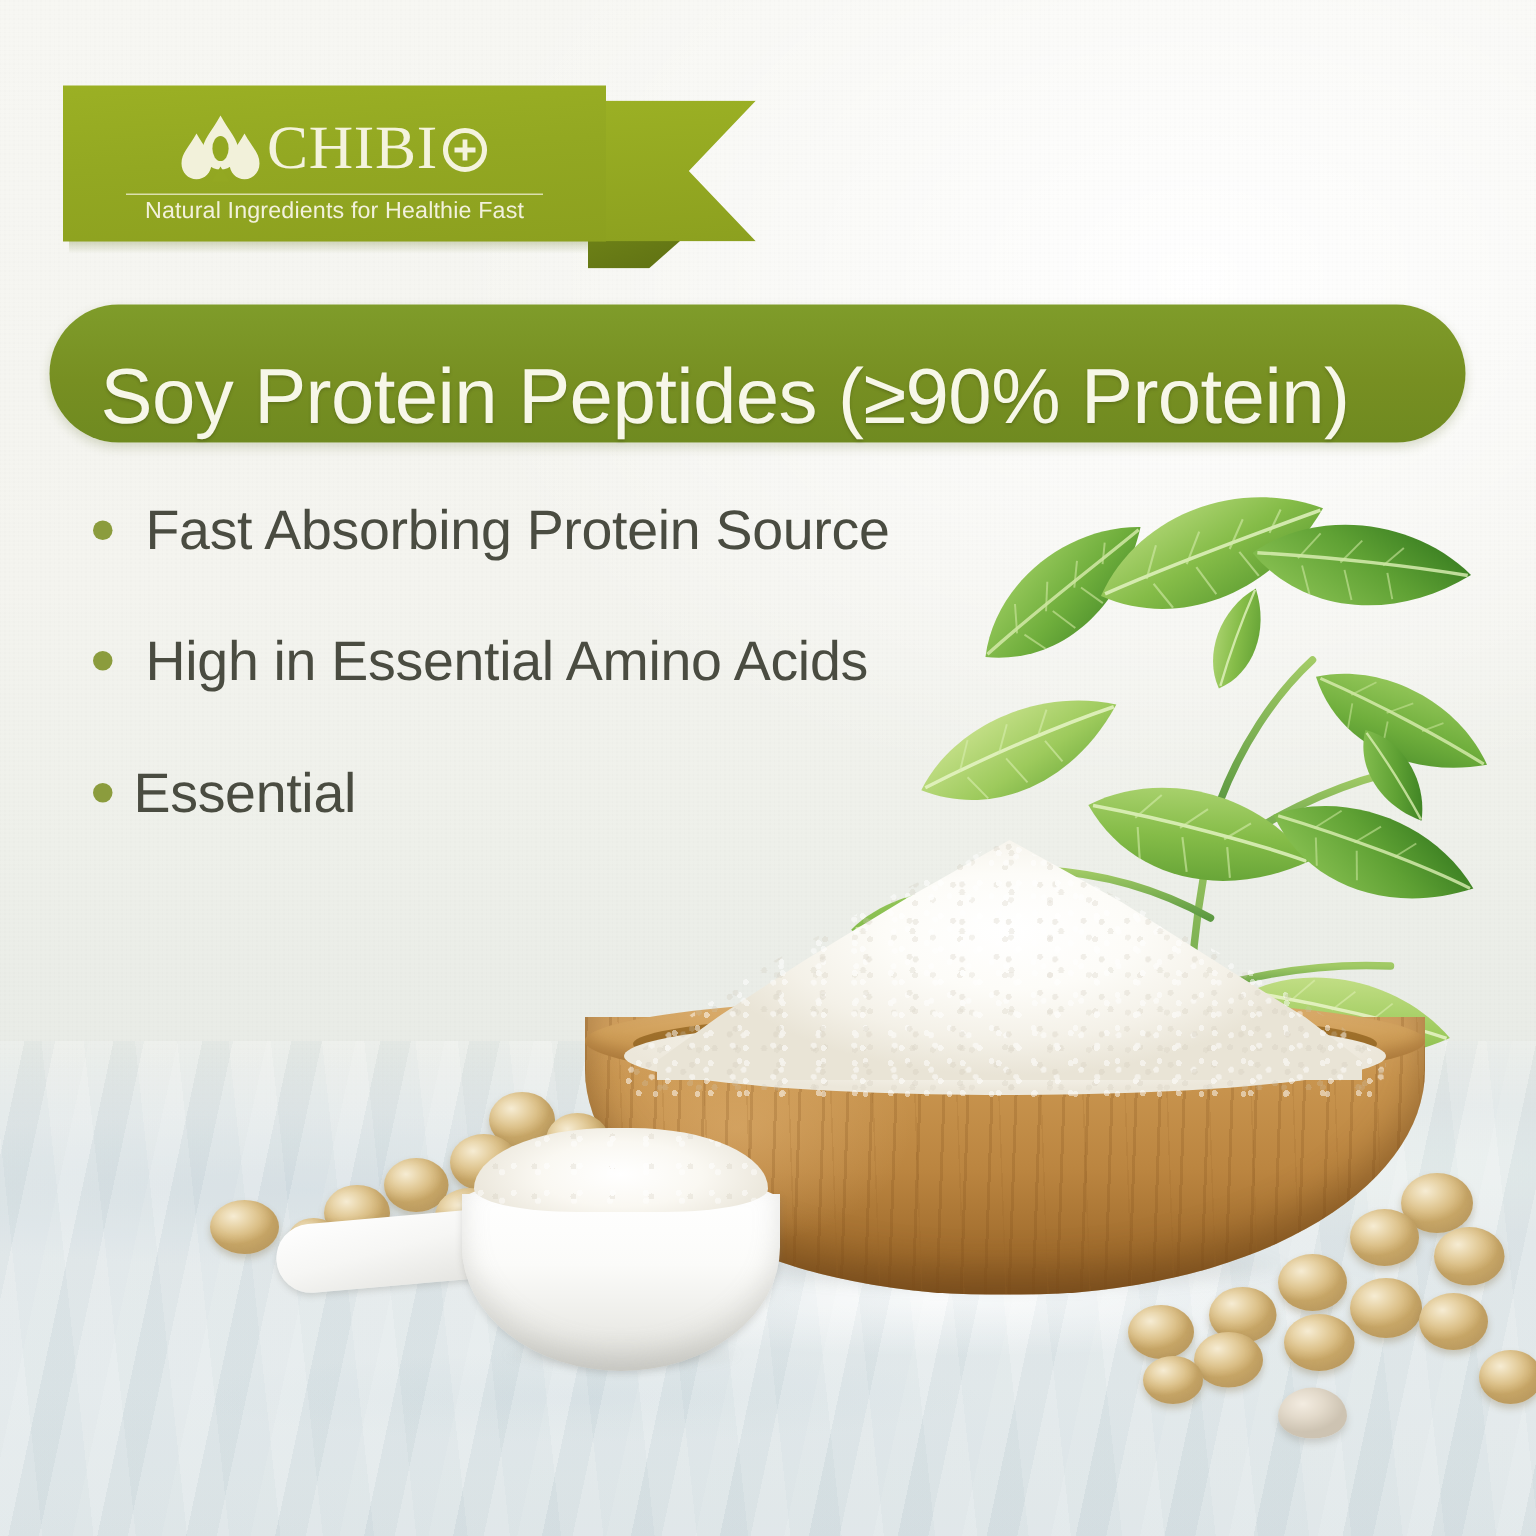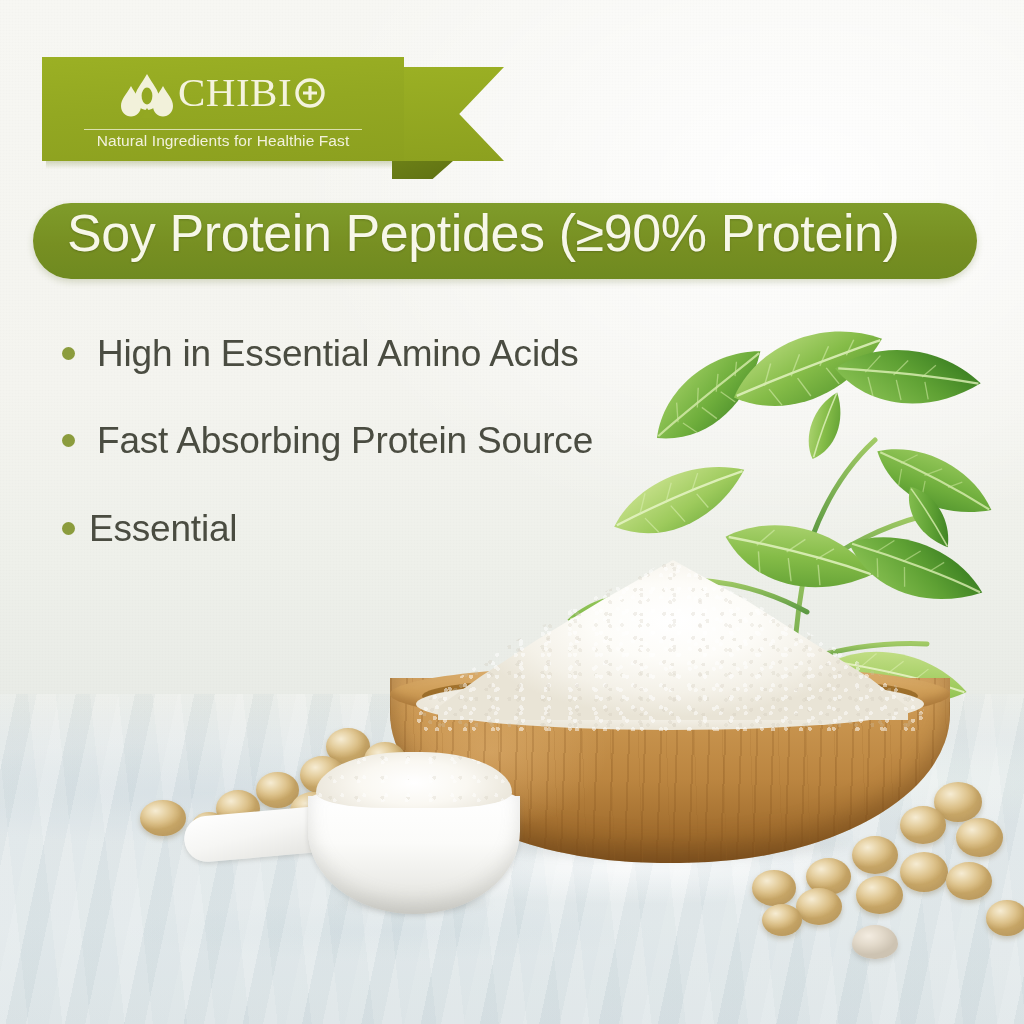--- a/index.html
+++ b/index.html
@@ -77,44 +77,44 @@
   .ribbon-shadow {
     position:absolute; left:4px; top:102px; width:362px; height:10px;
     background:linear-gradient(180deg, rgba(92,110,20,.30), rgba(92,110,20,0));
     z-index:0;
   }
 
   .logo-inner {
     position:absolute; left:0; top:0; width:362px; height:104px; z-index:5;
     display:flex; flex-direction:column; align-items:center; justify-content:center;
   }
-  .logo-top { display:flex; align-items:flex-start; gap:3px; height:54px; margin-top:3px; }
+  .logo-top { display:flex; align-items:center; gap:3px; height:54px; margin-top:3px; }
   .logo-mark { width:56px; height:48px; flex:none; }
   .logo-word {
     font-family:"Liberation Serif", serif;
     font-size:41px; font-weight:400; letter-spacing:.5px;
     color:#f4f3dd; line-height:1;
     display:flex; align-items:center;
   }
   .logo-word .oplus { position:relative; display:inline-block; width:34px; height:34px; margin-left:1px; }
   .logo-word .oplus svg { display:block; }
 
   .logo-rule { width:278px; height:1px; background:rgba(244,243,221,.75); margin:3px 0 2px; }
   .logo-tag {
     font-family:"Liberation Sans", sans-serif;
     font-size:15.5px; letter-spacing:.1px; color:#f2f1dc;
     white-space:nowrap;
   }
 
   
   .headline {
-    position:absolute; left:33px; top:203px; width:944px; height:76px; z-index:40;
+    position:absolute; left:33px; top:203px; width:944px; height:92px; z-index:40;
     background:linear-gradient(180deg,#7f9c2a 0%, #778f22 55%, #6f8a20 100%);
     border-radius:47px;
-    display:flex; align-items:flex-start;
+    display:flex; align-items:flex-end;
     box-shadow:0 3px 7px rgba(90,104,34,.22);
   }
   .headline-text {
     padding-left:34px;
     font-family:"Liberation Sans", sans-serif;
     font-size:52px; font-weight:400; letter-spacing:-.4px;
     color:#f7f7e8; white-space:nowrap;
     text-shadow:0 1px 2px rgba(60,72,18,.35);
   }
 
@@ -517,25 +517,25 @@
     </div>
   </div>
 
   <div class="headline">
     <span class="headline-text">Soy Protein Peptides (≥90% Protein)</span>
   </div>
 
   <div class="bullets">
     <div class="bullet">
       <span class="bullet-dot"></span>
-      <span class="bullet-text">High in Essential Amino Acids</span>
+      <span class="bullet-text">Fast Absorbing Protein Source</span>
     </div>
     <div class="bullet">
       <span class="bullet-dot"></span>
-      <span class="bullet-text">Fast Absorbing Protein Source</span>
+      <span class="bullet-text">High in Essential Amino Acids</span>
     </div>
     <div class="bullet">
       <span class="bullet-dot"></span>
       <span class="bullet-text">
         <span class="l2">Essential</span>
       </span>
     </div>
   </div>
 
 </div>

